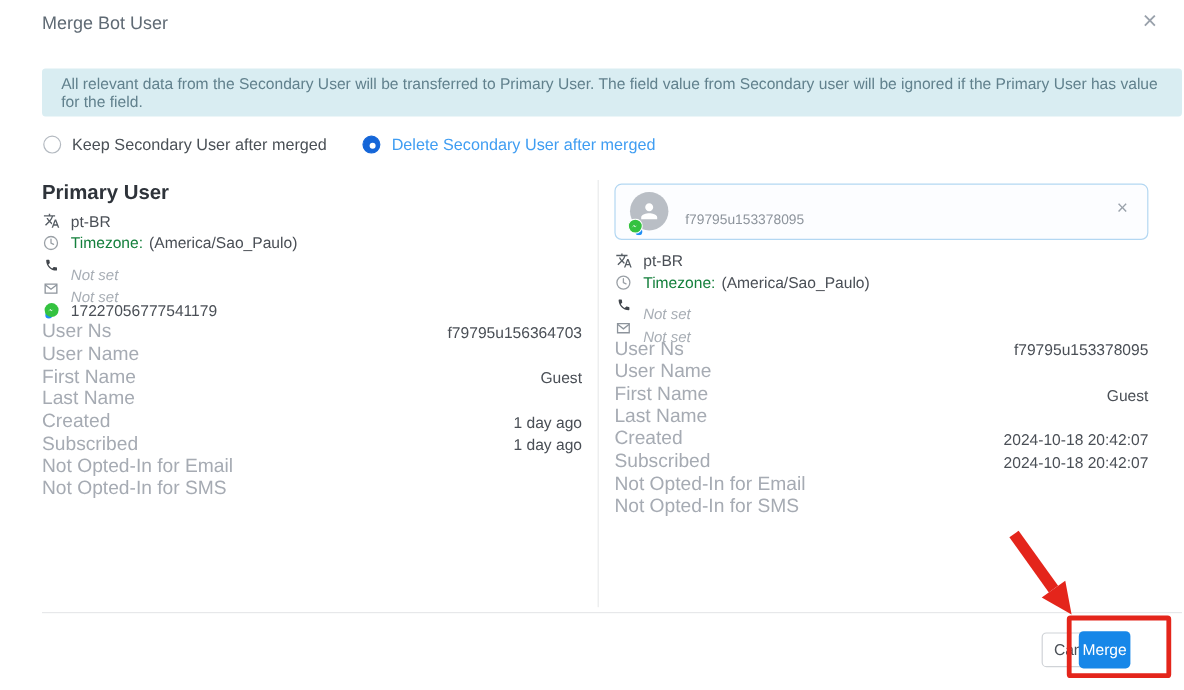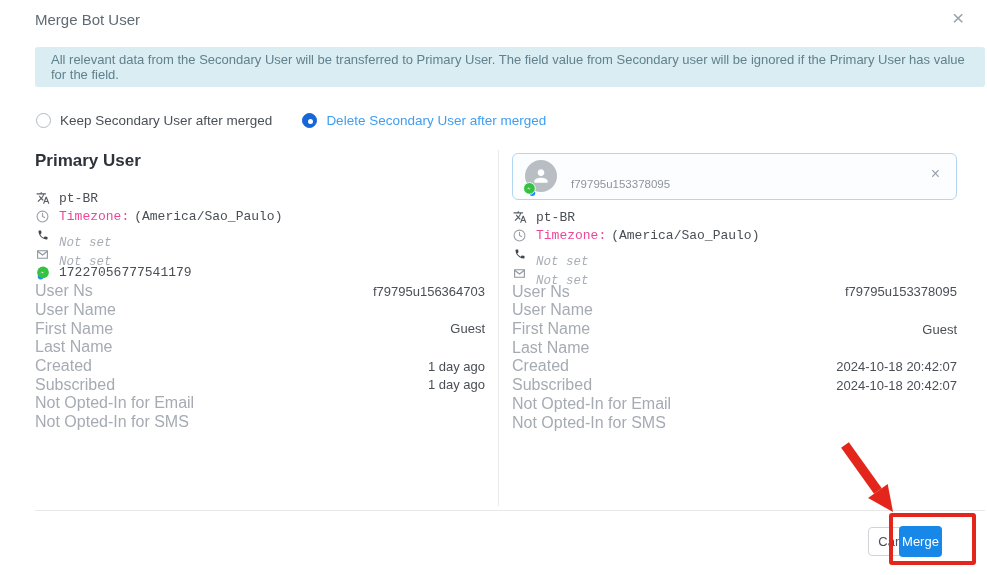--- a/index.html
+++ b/index.html
@@ -4,40 +4,40 @@
 <style>
   * { margin: 0; padding: 0; box-sizing: border-box; }
   html, body { width: 987px; height: 575px; background: #ffffff; }
   body { font-family: "Liberation Sans", "DejaVu Sans", sans-serif; position: relative; overflow: hidden; }
 
   .dialog { position: relative; width: 987px; height: 575px; background: #fff; }
 
   .dialog-title { position: absolute; left: 35px; top: 11px; font-size: 15px; color: #5f6a74; }
   .dialog-close { position: absolute; left: 948px; top: 3px; font-size: 21px; color: #99a1ab; cursor: pointer; line-height: 1; padding: 4px; }
 
-  .banner { position: absolute; left: 35px; top: 47px; width: 950px; height: 40px;
+  .banner { position: absolute; left: 35px; top: 57px; width: 950px; height: 40px;
             background: #d9edf2; border-radius: 3px; display: flex; align-items: center;
             padding: 0 16px; font-size: 13px; color: #61818d; }
 
   .radio-row { position: absolute; left: 36px; top: 106px; display: flex; gap: 30px; align-items: flex-end; height: 22px; }
   .radio-option { display: flex; align-items: center; gap: 9px; font-size: 13.5px; color: #4a5056; cursor: pointer; }
   .radio-circle { width: 15px; height: 15px; border-radius: 50%; border: 1px solid #b4bac1; background: #fff; position: relative; flex: 0 0 auto; }
   .radio-option.selected .radio-circle { background: #1566d8; border-color: #1566d8; }
   .radio-option.selected .radio-circle::after { content: ""; position: absolute; left: 5px; top: 5px; width: 5px; height: 5px; border-radius: 50%; background: #fff; }
   .radio-option.selected .radio-label { color: #3f9df2; }
 
   .v-divider { position: absolute; left: 498px; top: 150px; width: 1px; height: 356px; background: #e9eaec; }
 
   .col { position: absolute; top: 150px; }
   .col-left  { left: 35px;  width: 450px; }
   .col-right { left: 512px; width: 445px; }
-  .col-heading { font-size: 17px; font-weight: bold; color: #2e333a; line-height: 22px; margin-bottom: 17px; }
-
-  .icon-row { display: flex; align-items: center; gap: 9px; height: 18.6px; font-size: 13px; color: #4a4f56; font-family: Liberation Mono, monospace; }
-  .icon-row .muted { color: #ec4899; }
+  .col-heading { font-size: 17px; font-weight: bold; color: #2e333a; line-height: 22px; margin-bottom: 3px; }
+
+  .icon-row { display: flex; align-items: center; gap: 9px; height: 18.6px; font-size: 13px; color: #4a4f56; }
+  .icon-row .muted { color: #15803d; }
   .icon-row .notset { color: #a8aeb5; font-style: italic; font-size: 12.5px; margin-top: 16px; }
   .ic { width: 15px; height: 15px; display: inline-flex; align-items: center; justify-content: center; flex: 0 0 auto; }
   .ic svg { display: block; }
 
   .field-row { display: flex; justify-content: space-between; align-items: center; height: 18.7px; }
   .field-label { font-size: 16px; color: #a6abb3; }
   .field-value { font-size: 13px; color: #4a4f56; }
 
   .sec-card { width: 445px; height: 47px; border: 1px solid #b3d7f2; border-radius: 6px;
               background: #fcfdff; display: flex; align-items: center; padding: 0 14px 0 12px;

